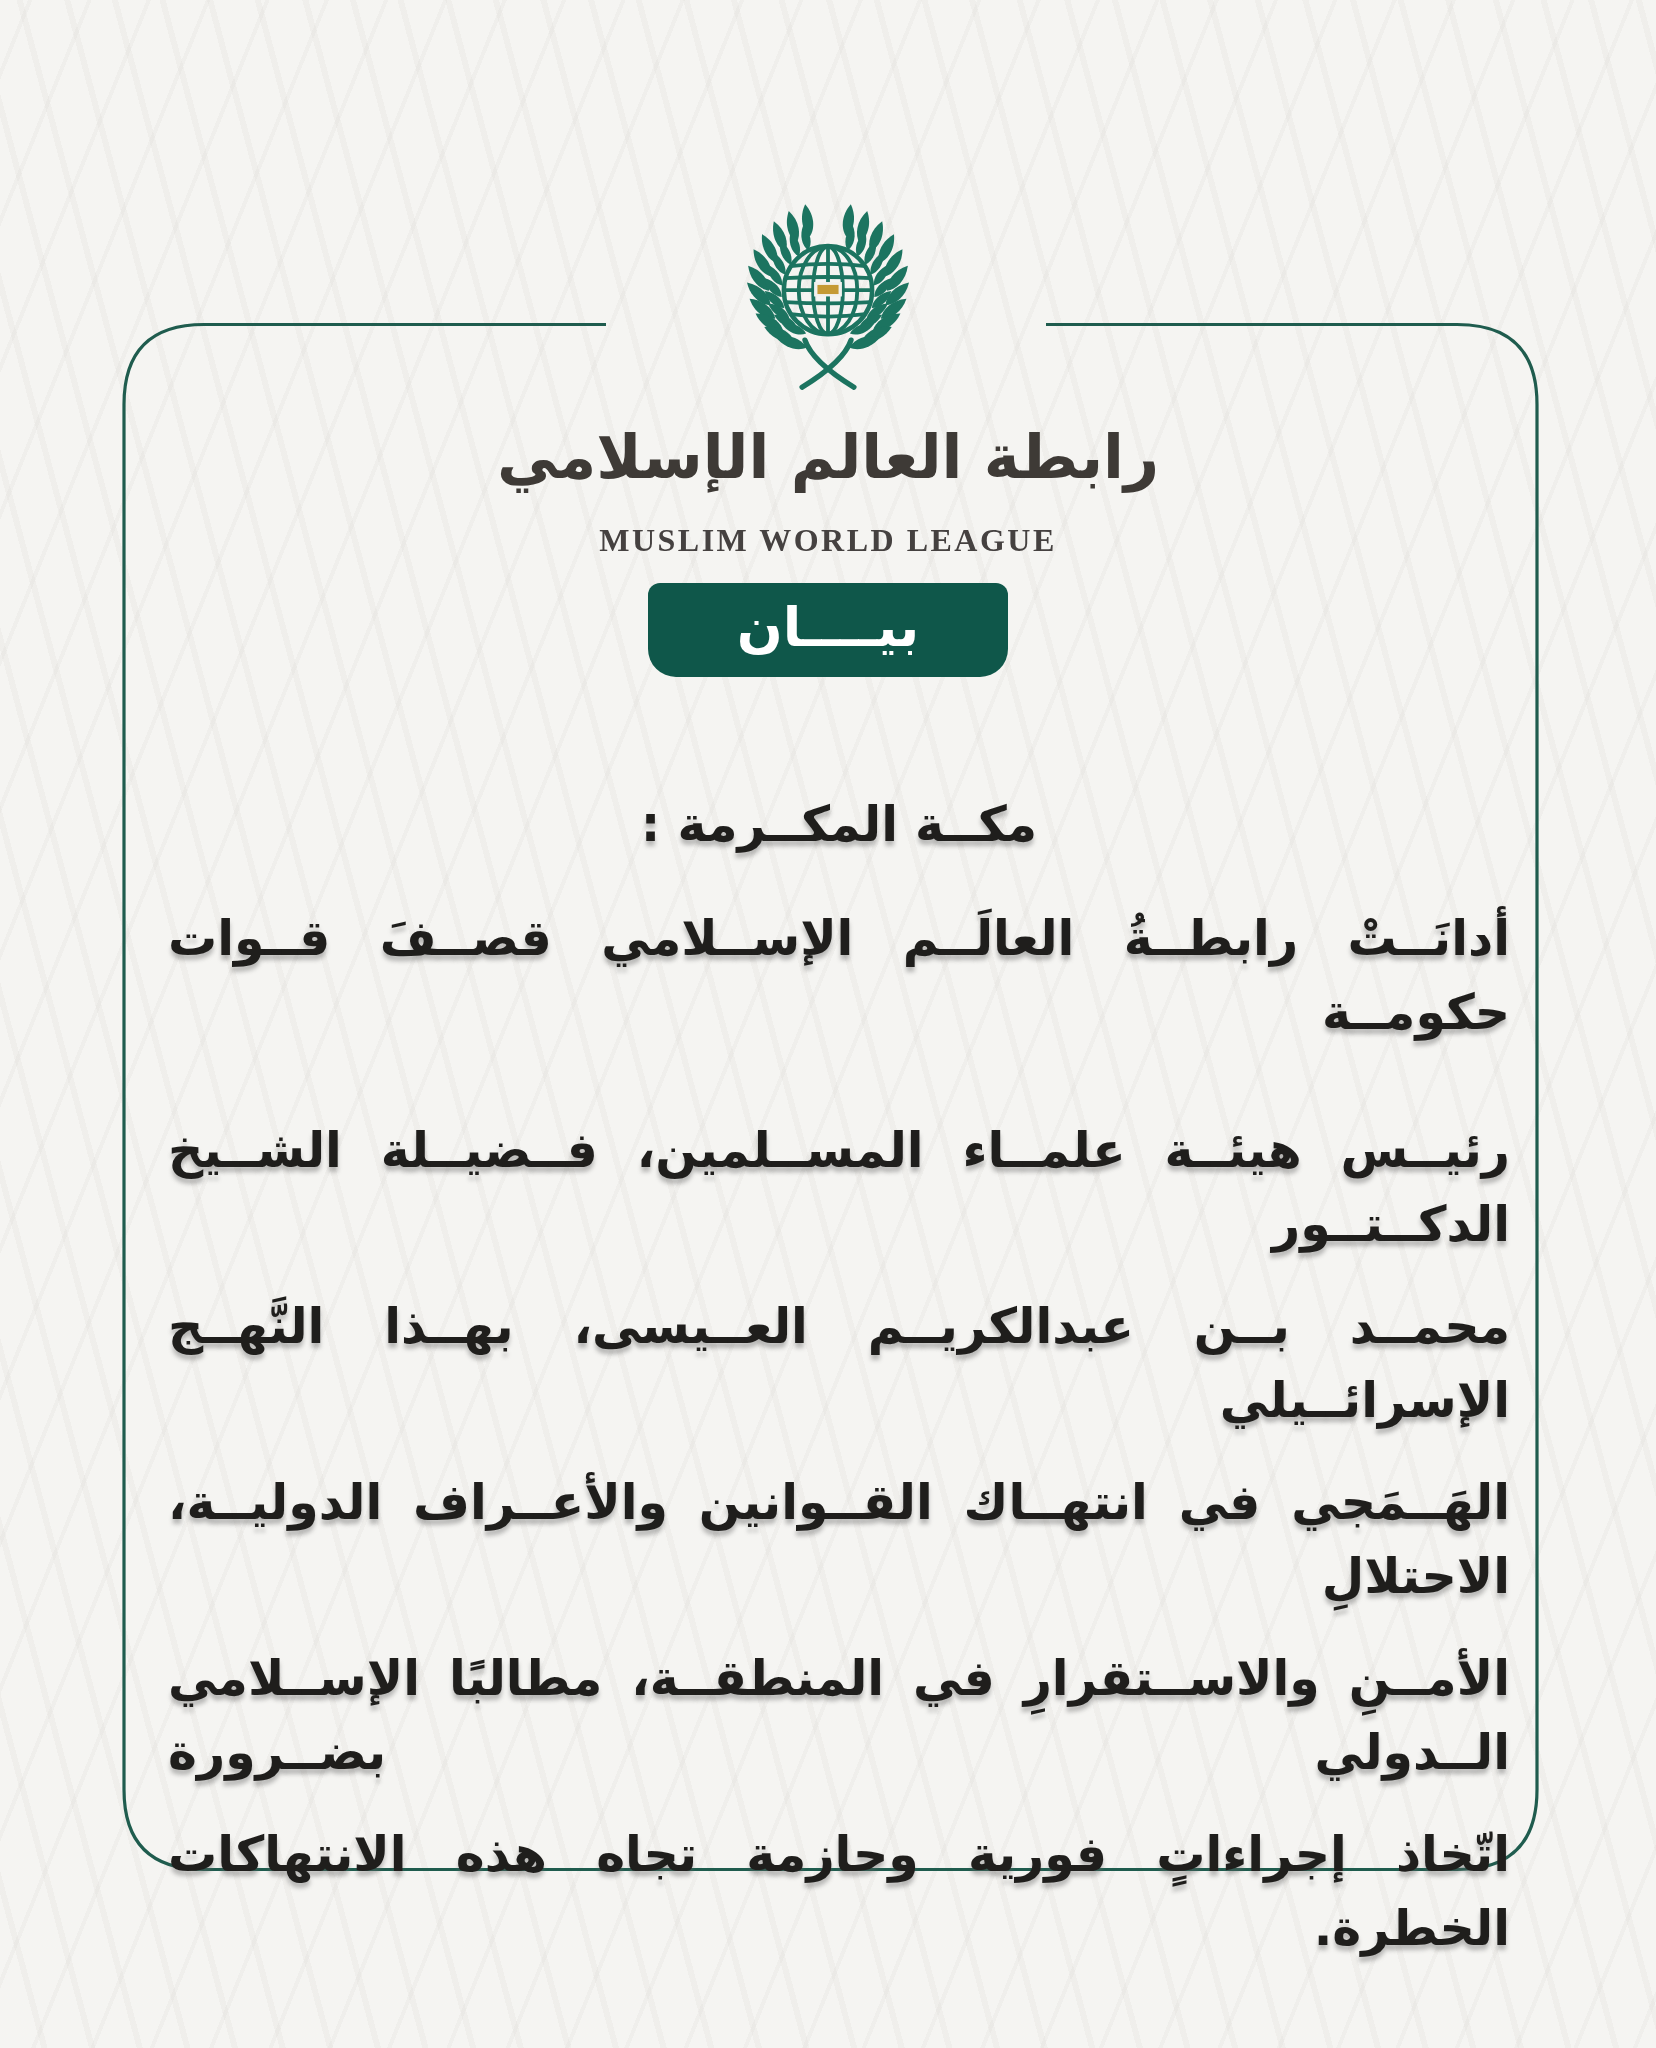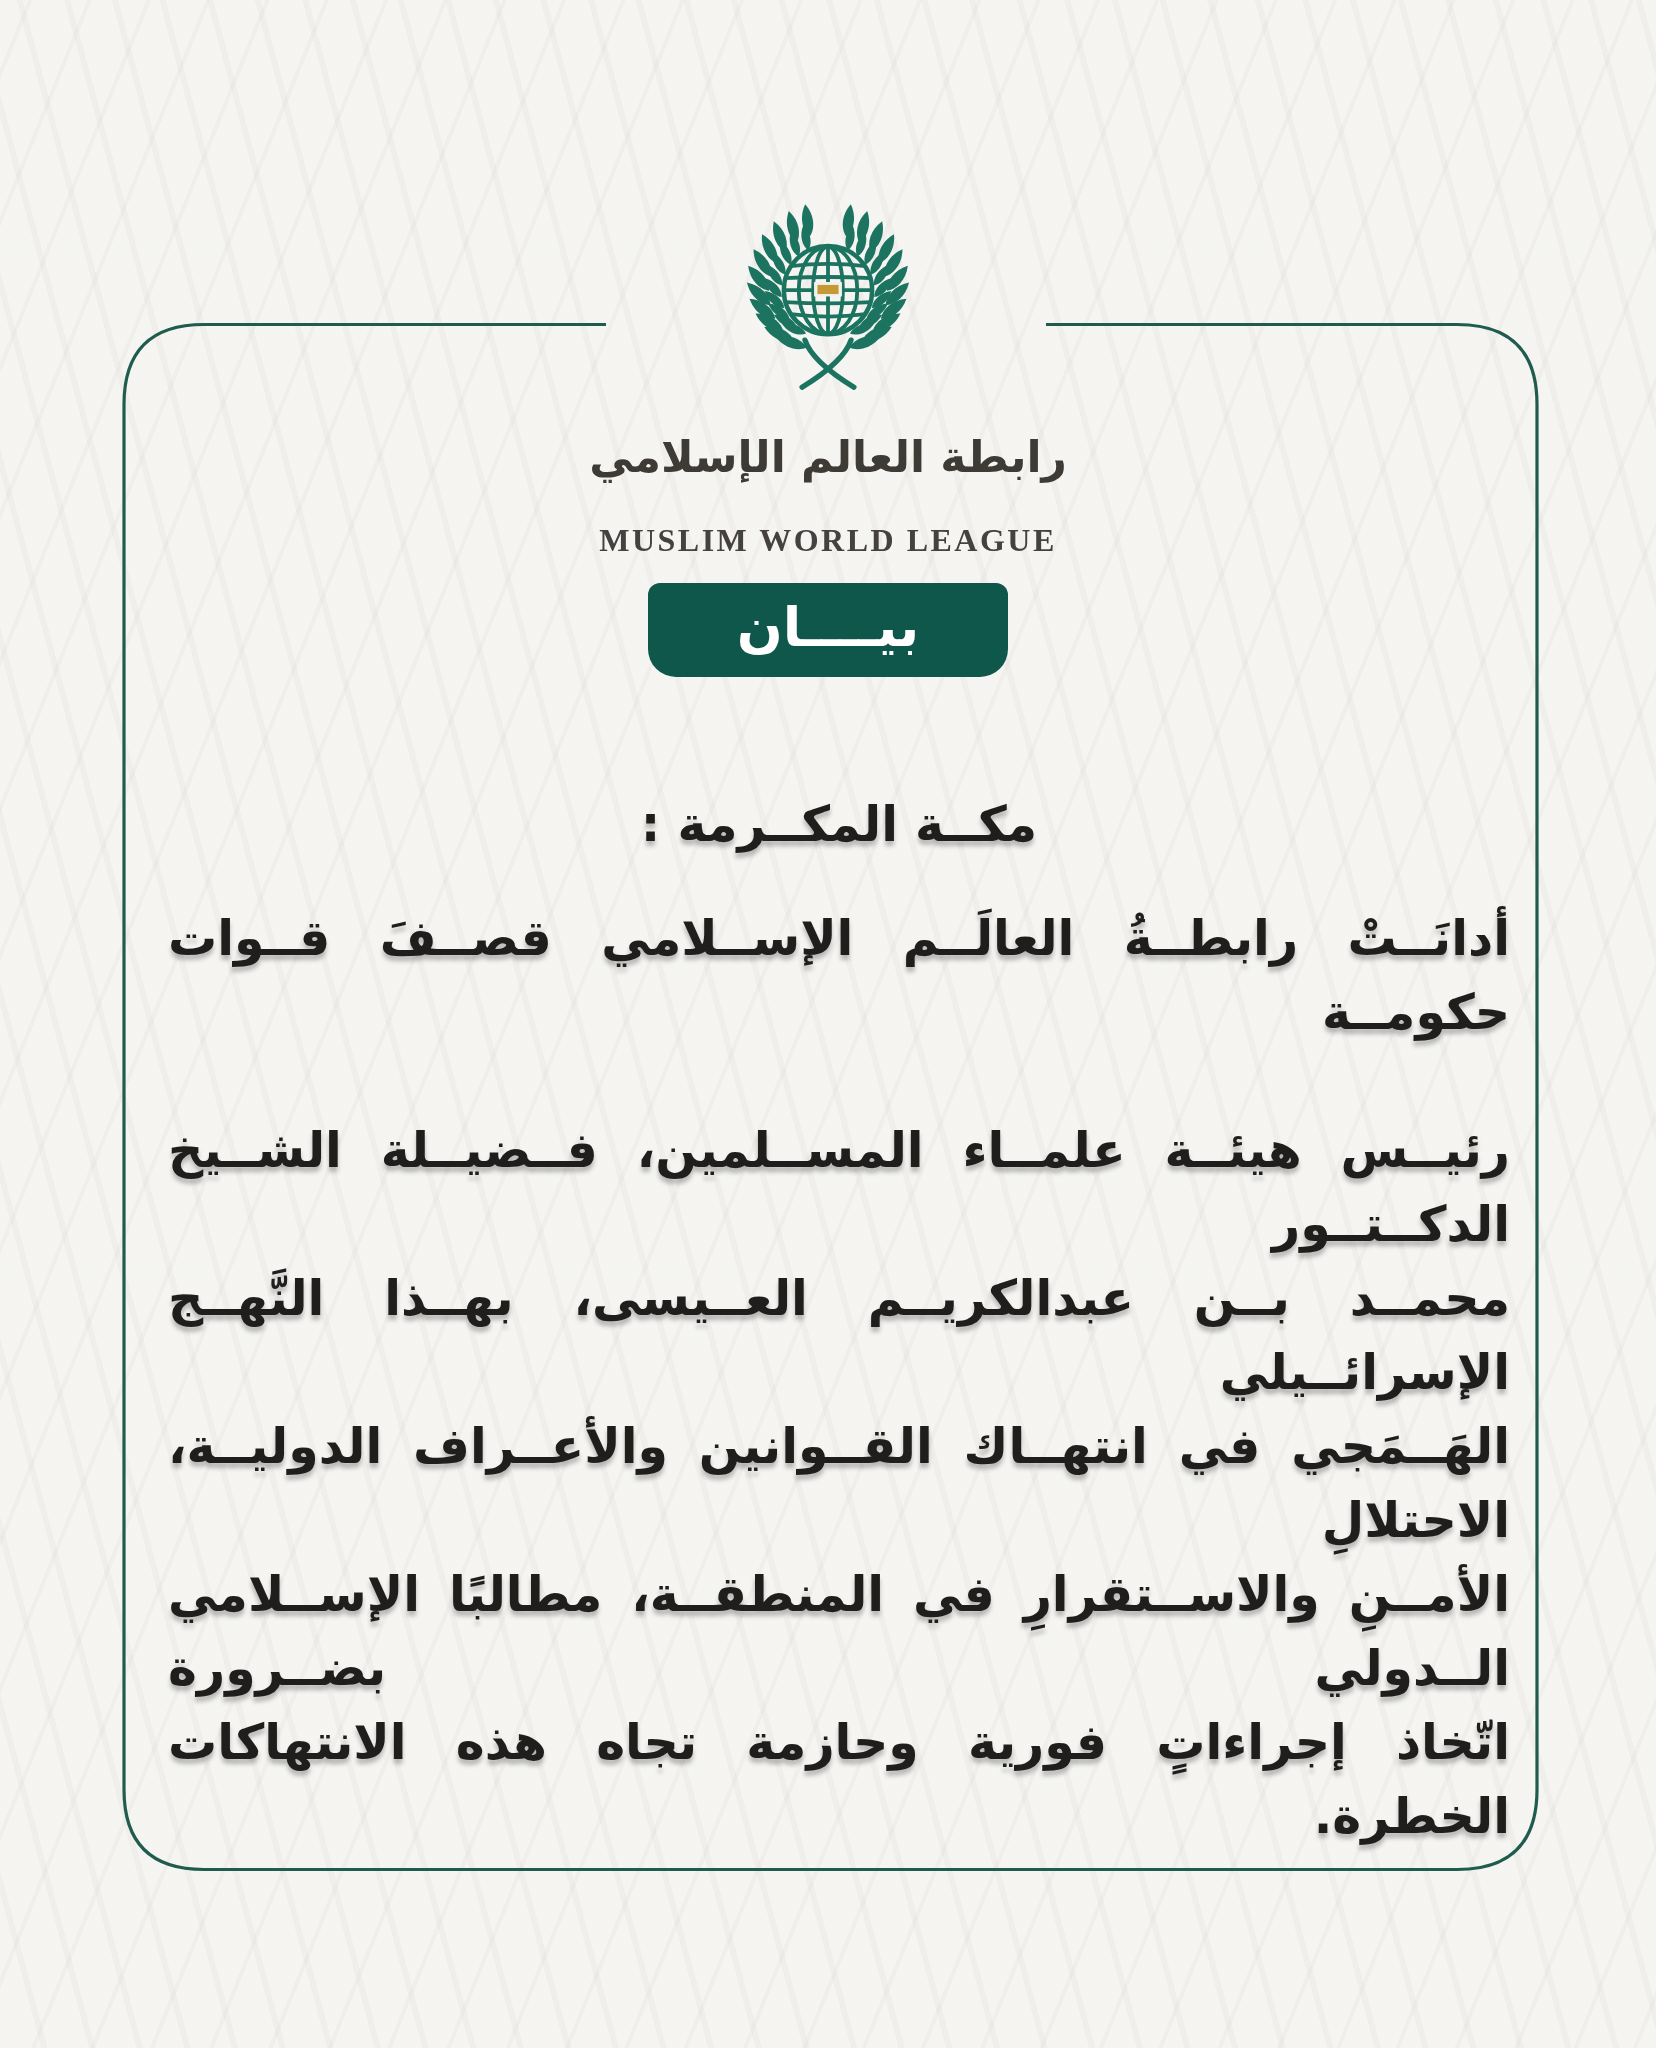--- a/index.html
+++ b/index.html
@@ -14,21 +14,21 @@
   .frame-svg{position:absolute;left:0;top:0;width:1656px;height:2048px;}
 
   .header{
     position:absolute;left:0;top:196px;width:1656px;
     display:flex;flex-direction:column;align-items:center;
   }
   .emblem{width:192px;height:198px;display:block;}
   .calligraphy{
     margin-top:16px;height:92px;display:flex;align-items:center;
     direction:rtl;font-family:"DejaVu Sans", sans-serif;font-weight:bold;
-    font-size:44px;color:#3e3a36;letter-spacing:-1px;
+    font-size:61px;color:#3e3a36;letter-spacing:-1px;
   }
   .org-en{
     margin-top:20px;
     font-family:"Liberation Serif","DejaVu Serif",serif;font-weight:bold;
     font-size:32px;letter-spacing:2.5px;color:#454140;white-space:nowrap;
   }
   .banner{
     margin-top:24px;width:360px;height:94px;
     background:#0f574a;border-radius:12px 12px 28px 28px;
     display:flex;align-items:center;justify-content:center;
@@ -36,21 +36,21 @@
     padding-bottom:6px;box-sizing:border-box;
   }
 
   .content{
     position:absolute;top:788px;left:168px;right:146px;
     direction:rtl;color:#1f1e1c;font-weight:bold;
     font-size:49px;line-height:74px;
     text-shadow:0 5px 4px rgba(95,95,95,0.40);
   }
   .dateline{text-align:center;margin-bottom:40px;}
-  .para .line{text-align:justify;text-align-last:justify;}
+  .para .line{text-align:justify;text-align-last:justify;margin-top:28px;}
   .para .line.last{text-align-last:right;}
   .para.p1{margin-bottom:64px;}
   .para.p2{margin-bottom:76px;}
 </style>
 </head>
 <body>
 
 <svg class="frame-svg" viewBox="0 0 1656 2048" aria-hidden="true">
   <path d="M 1046 324.5 H 1457 Q 1537 324.5 1537 404.5 V 1789.5 Q 1537 1869.5 1457 1869.5 H 204 Q 124 1869.5 124 1789.5 V 404.5 Q 124 324.5 204 324.5 H 606" fill="none" stroke="#1f5c4e" stroke-width="3.2"></path>
 </svg>

